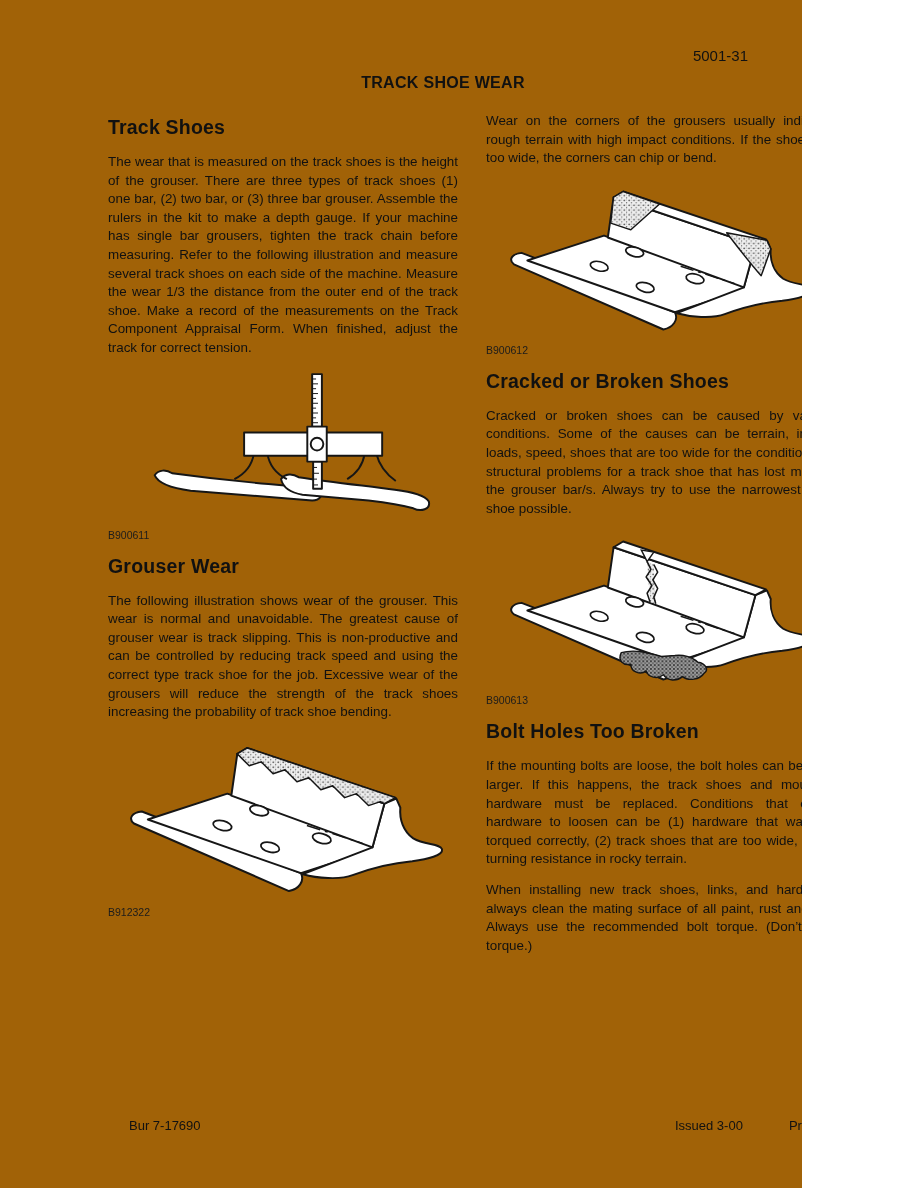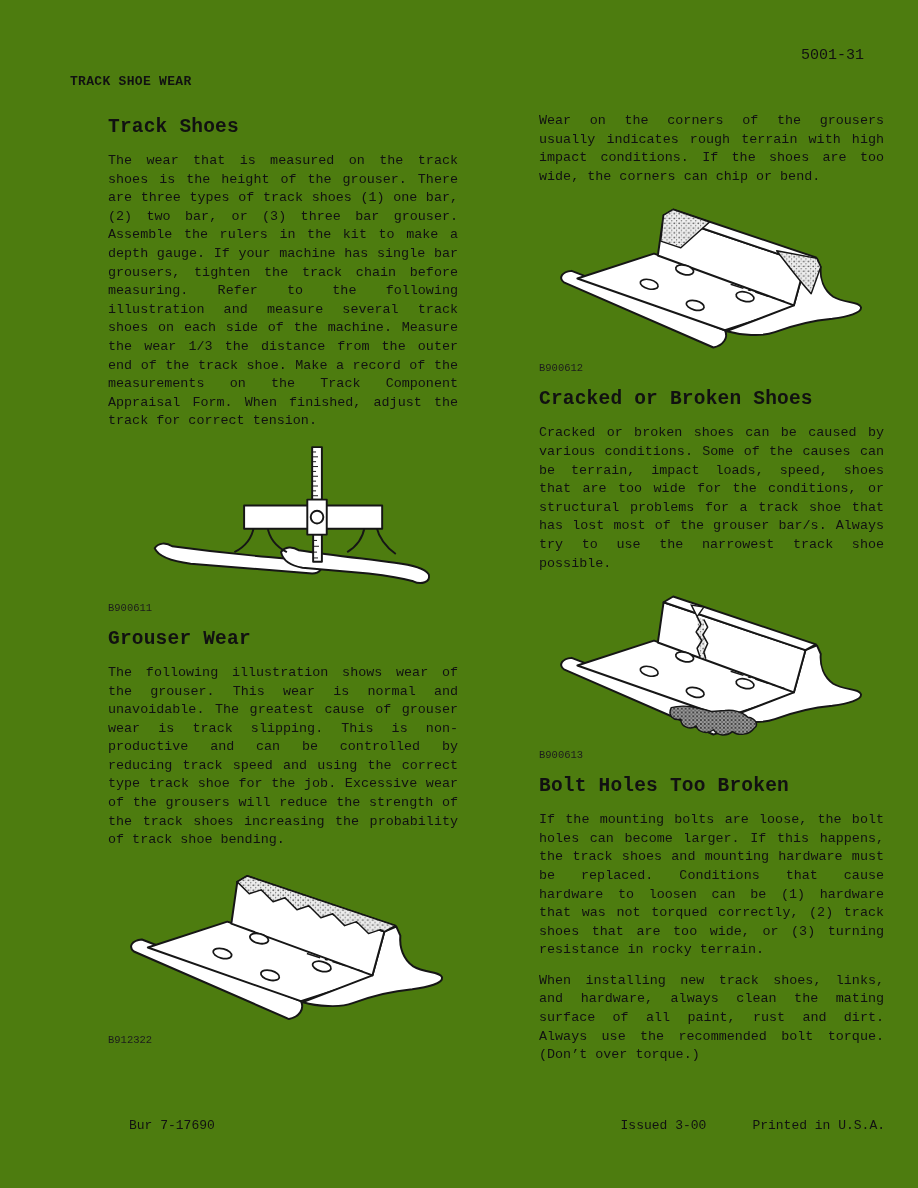--- a/index.html
+++ b/index.html
@@ -1,26 +1,26 @@
 <!DOCTYPE html>
 <html><head>
 <meta charset="utf-8">
 <style>
   html,body{margin:0;padding:0;background:#ffffff;}
   .page{
-    position:relative;width:918px;height:1188px;background:#4d7c0f;
-    font-family:Liberation Mono, monospace;color:#111;
+    position:relative;width:802px;height:1188px;background:#a16207;
+    font-family:Liberation Sans, sans-serif;color:#111;
     overflow:hidden;
   }
   .pagenum{position:absolute;top:47px;right:54px;font-size:15px;}
   .doc-title{
-    position:absolute;top:74px;left:70px;width:758px;
-    font-size:13px;font-weight:bold;letter-spacing:.3px;
+    position:absolute;top:74px;left:64px;width:758px;text-align:center;
+    font-size:16px;font-weight:bold;letter-spacing:.3px;
   }
-  .columns{position:absolute;top:112px;left:108px;width:756px;display:flex;gap:81px;}
+  .columns{position:absolute;top:112px;left:108px;width:756px;display:flex;gap:28px;}
   .col{width:350px;}
   h2{font-size:19.5px;font-weight:bold;margin:4px 0 14px;letter-spacing:.2px;}
   p{font-size:13.4px;line-height:18.6px;text-align:justify;margin:0 0 12px;}
   .fig{margin:8px 0 14px;}
   .fig svg{display:block;margin:0 auto;}
   .figlabel{font-size:10.5px;color:#1c1c1c;margin:3px 4px 0 0;}
   .sp{}
   .footer{position:absolute;top:1118px;left:108px;width:756px;display:flex;font-size:13px;align-items:baseline;margin-left:21px;}
   .footer .grow{flex:1;}
   .footer .printed{margin-left:46px;}

